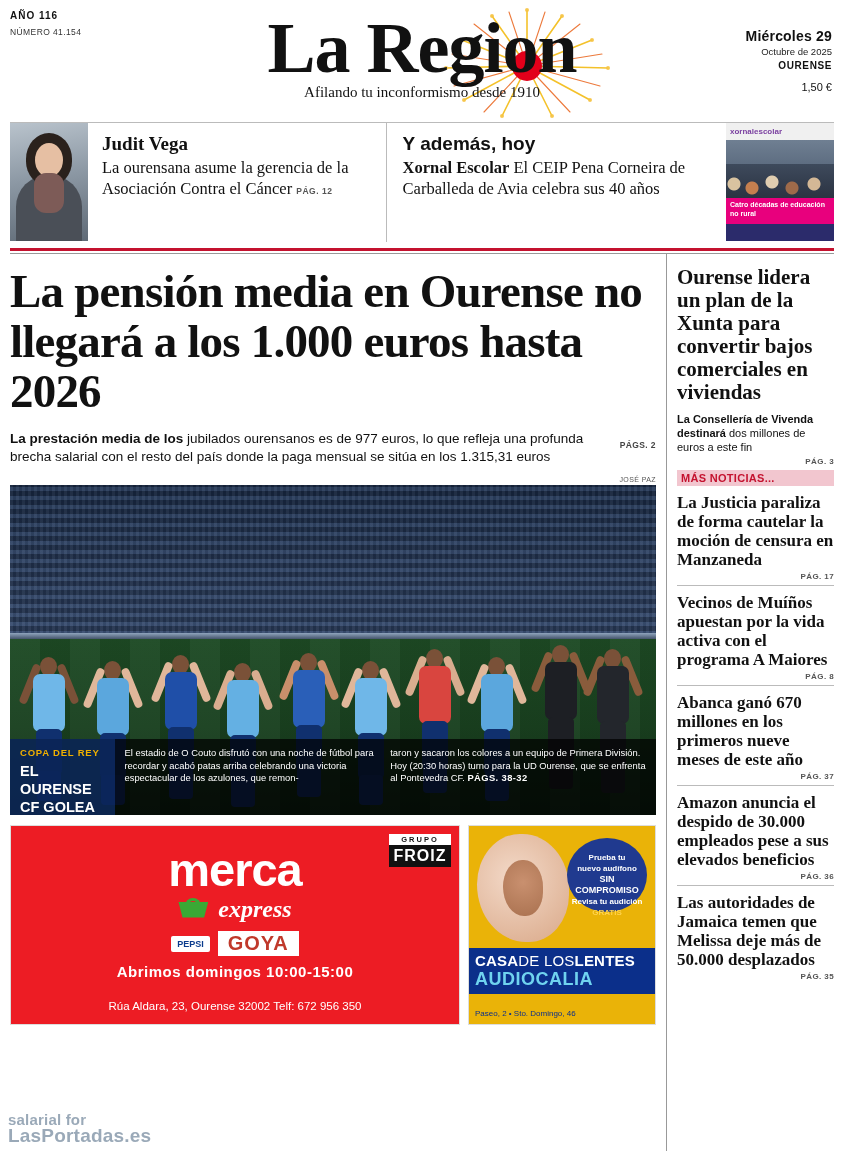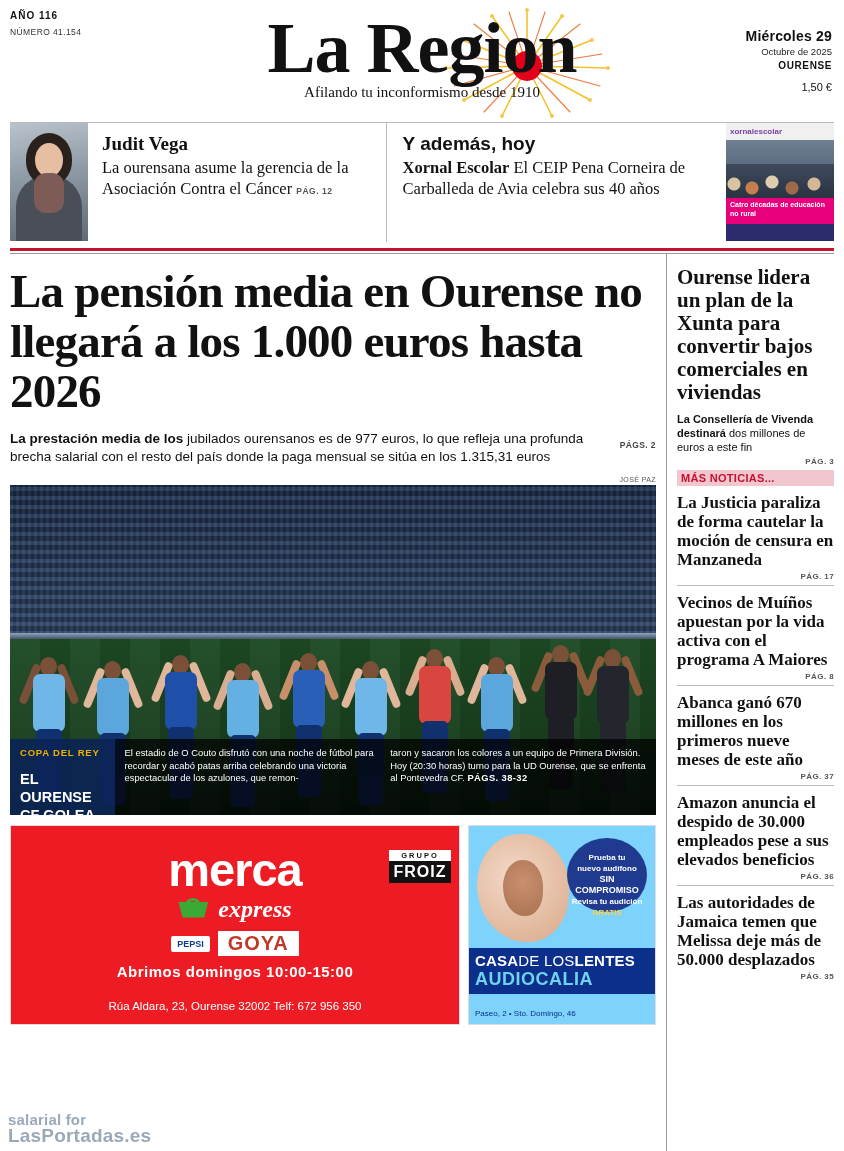--- a/index.html
+++ b/index.html
@@ -277,21 +277,21 @@
   }
   .cap-left {
     width: 232px;
     background: rgba(10,35,85,.88);
     padding: 8px 10px;
     color:#fff;
   }
   .cap-kicker {
     font-family:"Liberation Sans",sans-serif;
     font-size: 9.5px; font-weight:700; color:#f0b000; letter-spacing:.8px;
-    margin-bottom: 12px;
+    margin-bottom: 4px;
   }
   .cap-title {
     font-family:"Liberation Sans",sans-serif;
     font-size: 14.5px; font-weight:700; line-height:18px; color:#fff;
   }
   .cap-text-wrap {
     flex: 1 1 auto;
     background: rgba(0,0,0,.72);
     display: flex;
     padding: 8px 10px;
@@ -342,21 +342,21 @@
   .brands { display:flex; align-items:center; justify-content:center; gap:8px; margin-top:8px;}
   .brand-pepsi{
     background:#fff; color:#0a3b8c; font-family:"Liberation Sans",sans-serif;
     font-weight:700; font-size:9px; padding:3px 6px; border-radius:2px;
   }
   .brand-goya{
     background:#fff; color:#c0392b; font-family:"Liberation Sans",sans-serif;
     font-weight:700; font-size:20px; padding:1px 10px; letter-spacing:1px;
   }
   .froiz {
-    position:absolute; right:8px; top:24px; width:62px; text-align:center;
+    position:absolute; right:8px; top:8px; width:62px; text-align:center;
   }
   .froiz .grupo {
     background:#fff; color:#111; font-family:"Liberation Sans",sans-serif;
     font-size:7.5px; font-weight:700; letter-spacing:2px; padding:1px 0;
   }
   .froiz .name {
     background:#111; color:#fff; font-family:"Liberation Sans",sans-serif;
     font-size:16px; font-weight:700; letter-spacing:1px; padding:2px 0;
   }
   .ad-hours {
@@ -368,21 +368,21 @@
   .ad-addr {
     position:absolute; left:0; right:0; bottom:12px;
     text-align:center;
     font-family:"Liberation Sans",sans-serif;
     font-size:11.5px; color:#fff;
   }
   .ad-audio {
     flex: 0 0 188px;
     width: 188px;
     border: 1px solid #ddd;
-    background: #7dd3fc;
+    background: #eab308;
     position: relative;
     overflow: hidden;
   }
   .ear {
     position:absolute; left:8px; top:8px; width:92px; height:108px;
     background: radial-gradient(circle at 40% 40%, #f3d9c8, #d9a888);
     border-radius: 48% 52% 45% 55%;
   }
   .ear:after{
     content:""; position:absolute; left:26px; top:26px; width:40px; height:56px;

